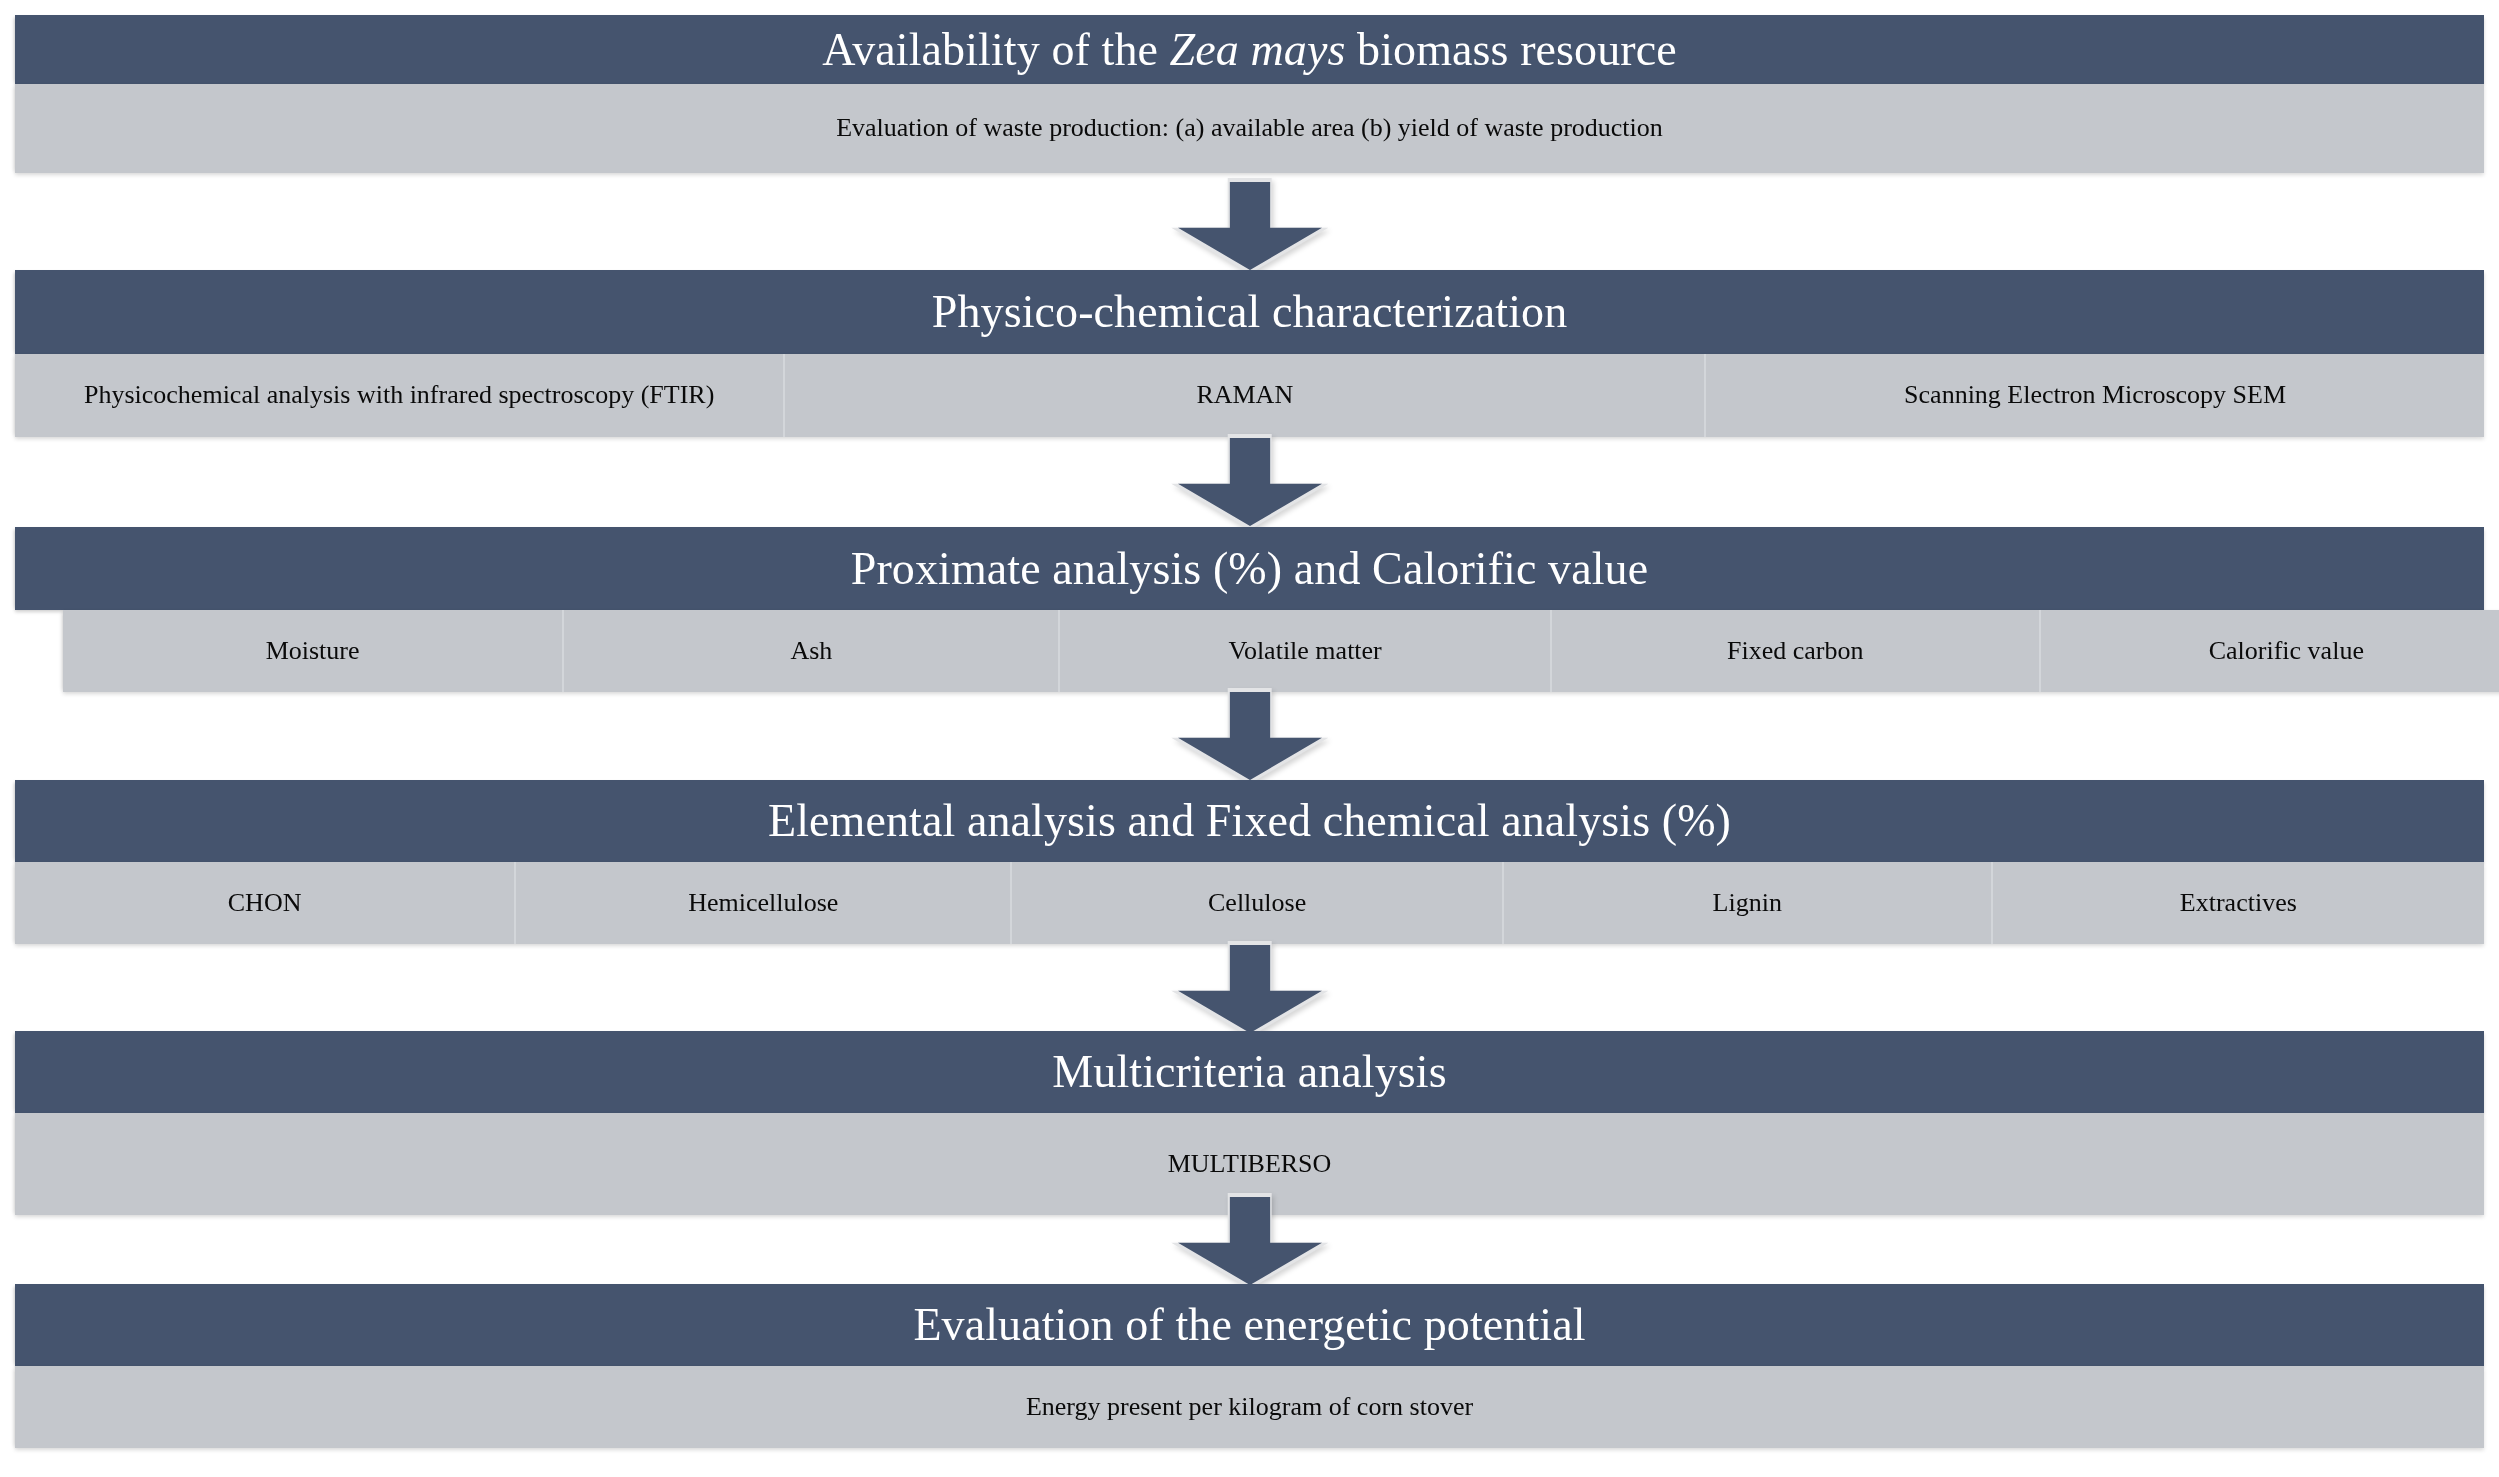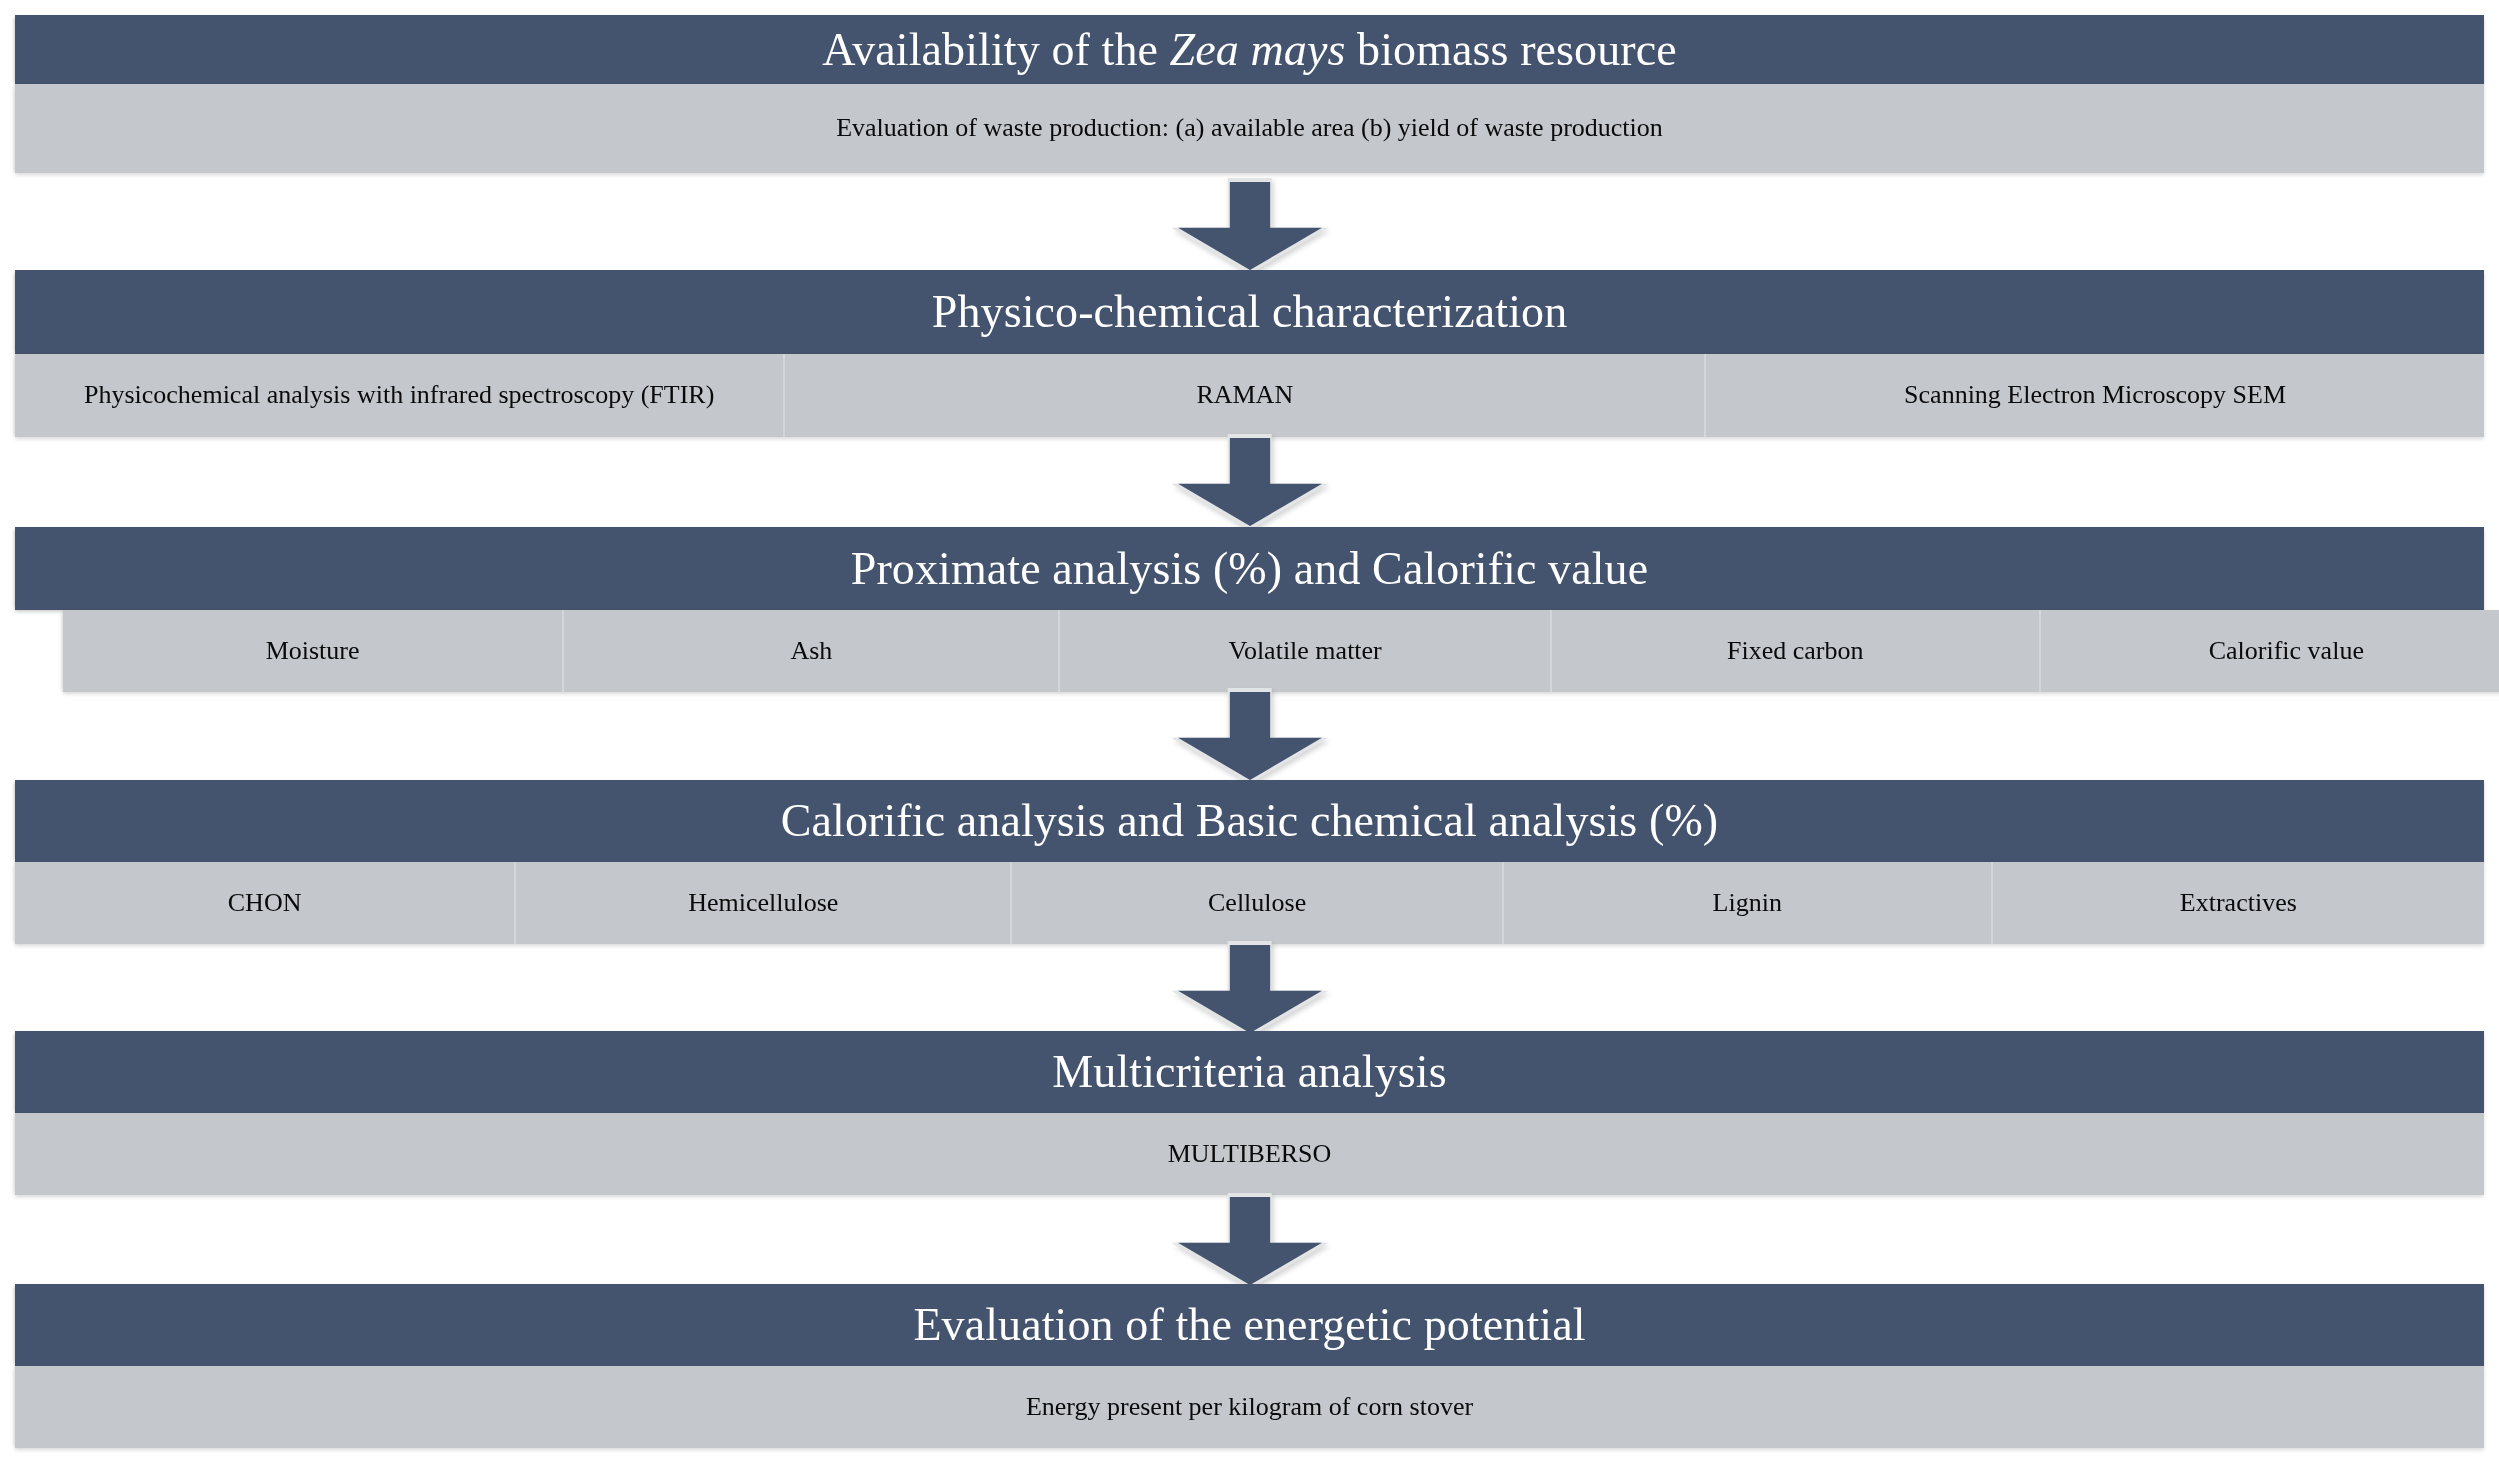--- a/index.html
+++ b/index.html
@@ -185,21 +185,21 @@
 
   <div class="arrow-wrap" style="top:692px;">
     <div class="arrow">
       <div class="arrow-halo"></div>
       <div class="arrow-shape"></div>
     </div>
   </div>
 
   <div class="stage" style="top:780px;">
     <div class="band band-header" style="height:82px;">
-      <span class="cell-text">Calorific analysis and Basic chemical analysis (%)</span>
+      <span class="cell-text">Elemental analysis and Fixed chemical analysis (%)</span>
     </div>
     <div class="band band-sub" style="height:82px;">
       <div class="subcell" style="width:20.3%;">
         <span class="cell-text">CHON</span>
       </div>
       <div class="subcell" style="width:20.1%;">
         <span class="cell-text">Hemicellulose</span>
       </div>
       <div class="subcell" style="width:19.9%;">
         <span class="cell-text">Cellulose</span>
@@ -217,21 +217,21 @@
     <div class="arrow">
       <div class="arrow-halo"></div>
       <div class="arrow-shape"></div>
     </div>
   </div>
 
   <div class="stage" style="top:1031px;">
     <div class="band band-header" style="height:82px;">
       <span class="cell-text">Multicriteria analysis</span>
     </div>
-    <div class="band band-sub" style="height:82px;">
+    <div class="band band-sub" style="height:102px;">
       <div class="subcell" style="width:100%;">
         <span class="cell-text">MULTIBERSO</span>
       </div>
     </div>
   </div>
 
   <div class="arrow-wrap" style="top:1197px;">
     <div class="arrow">
       <div class="arrow-halo"></div>
       <div class="arrow-shape"></div>

